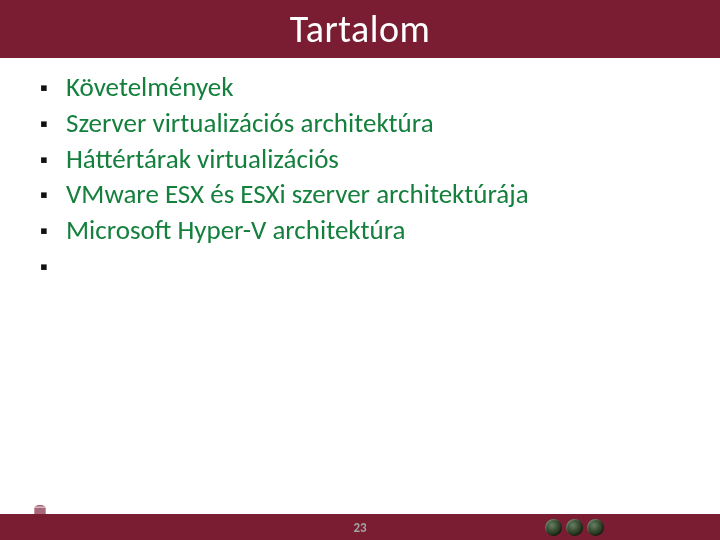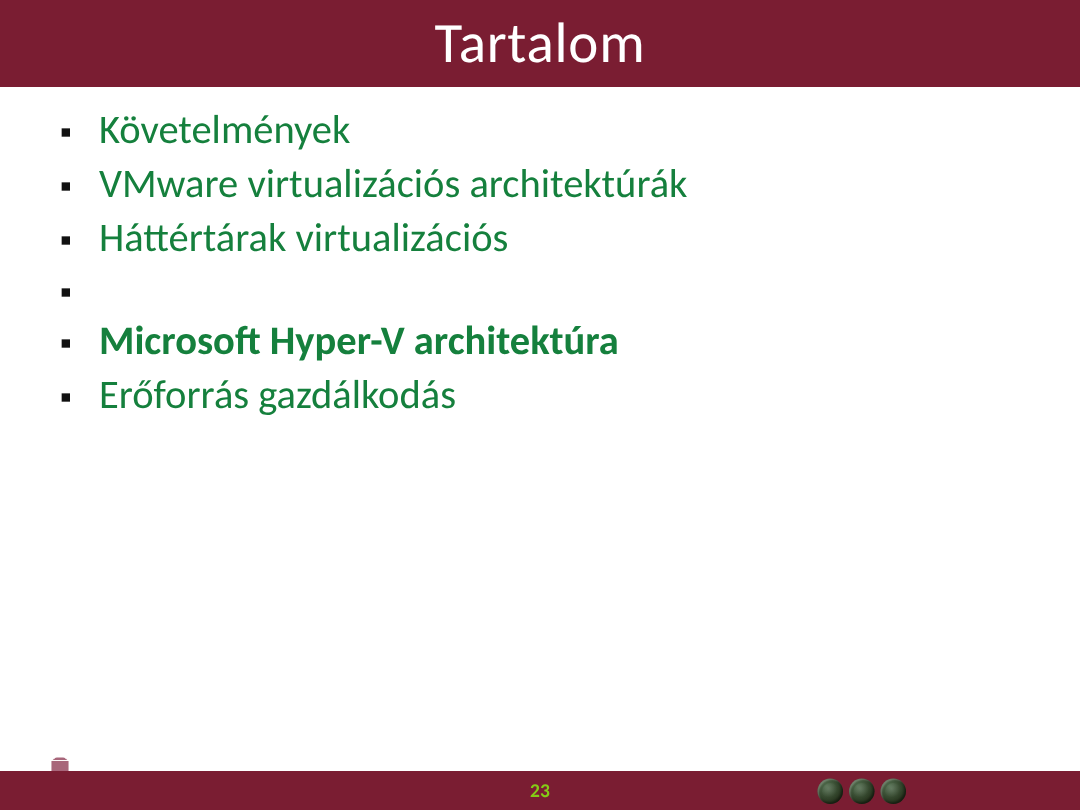--- a/index.html
+++ b/index.html
@@ -57,35 +57,35 @@
     width: 26px;
     flex: 0 0 26px;
     text-align: left;
     margin-top: 4px;
   }
   .bullet-text {
     color: #15803d;
     font-size: 27px;
   }
   .bullet-text.bold {
-    font-weight: 700;
+    font-weight: 400;
   }
   .footer-band {
     position: absolute;
     left: 0;
     bottom: 0;
     width: 720px;
     height: 26px;
     background: #7a1d32;
     display: flex;
     align-items: center;
     justify-content: center;
   }
   .page-num {
-    color: #84cc16;
+    color: #a3a3a3;
     font-size: 13px;
     font-weight: 600;
   }
   .logo-left {
     position: absolute;
     left: 6px;
     bottom: 3px;
     width: 78px;
     height: 32px;
   }
@@ -123,36 +123,36 @@
   </div>
 
   <div class="body-area">
     <ul class="bullet-list">
       <li>
         <span class="bullet-mark">▪</span>
         <span class="bullet-text">Követelmények</span>
       </li>
       <li>
         <span class="bullet-mark">▪</span>
-        <span class="bullet-text">VMware virtualizációs architektúrák</span>
+        <span class="bullet-text">Szerver virtualizációs architektúra</span>
       </li>
       <li>
         <span class="bullet-mark">▪</span>
         <span class="bullet-text">Háttértárak virtualizációs</span>
       </li>
       <li>
         <span class="bullet-mark">▪</span>
+        <span class="bullet-text">VMware ESX és ESXi szerver architektúrája</span>
       </li>
       <li>
         <span class="bullet-mark">▪</span>
         <span class="bullet-text bold">Microsoft Hyper-V architektúra</span>
       </li>
       <li>
         <span class="bullet-mark">▪</span>
-        <span class="bullet-text">Erőforrás gazdálkodás</span>
       </li>
     </ul>
   </div>
 
   <div class="logo-left">
     <svg viewBox="0 0 78 32" width="78" height="32">
       <rect x="0" y="22" width="78" height="10" fill="#7a1d32"></rect>
       <rect x="6" y="10" width="56" height="12" fill="#a8667a"></rect>
       <rect x="6" y="10" width="56" height="12" fill="none" stroke="#ffffff" stroke-width="0.6"></rect>
       <rect x="28" y="2" width="12" height="8" fill="#a8667a" stroke="#ffffff" stroke-width="0.6"></rect>

